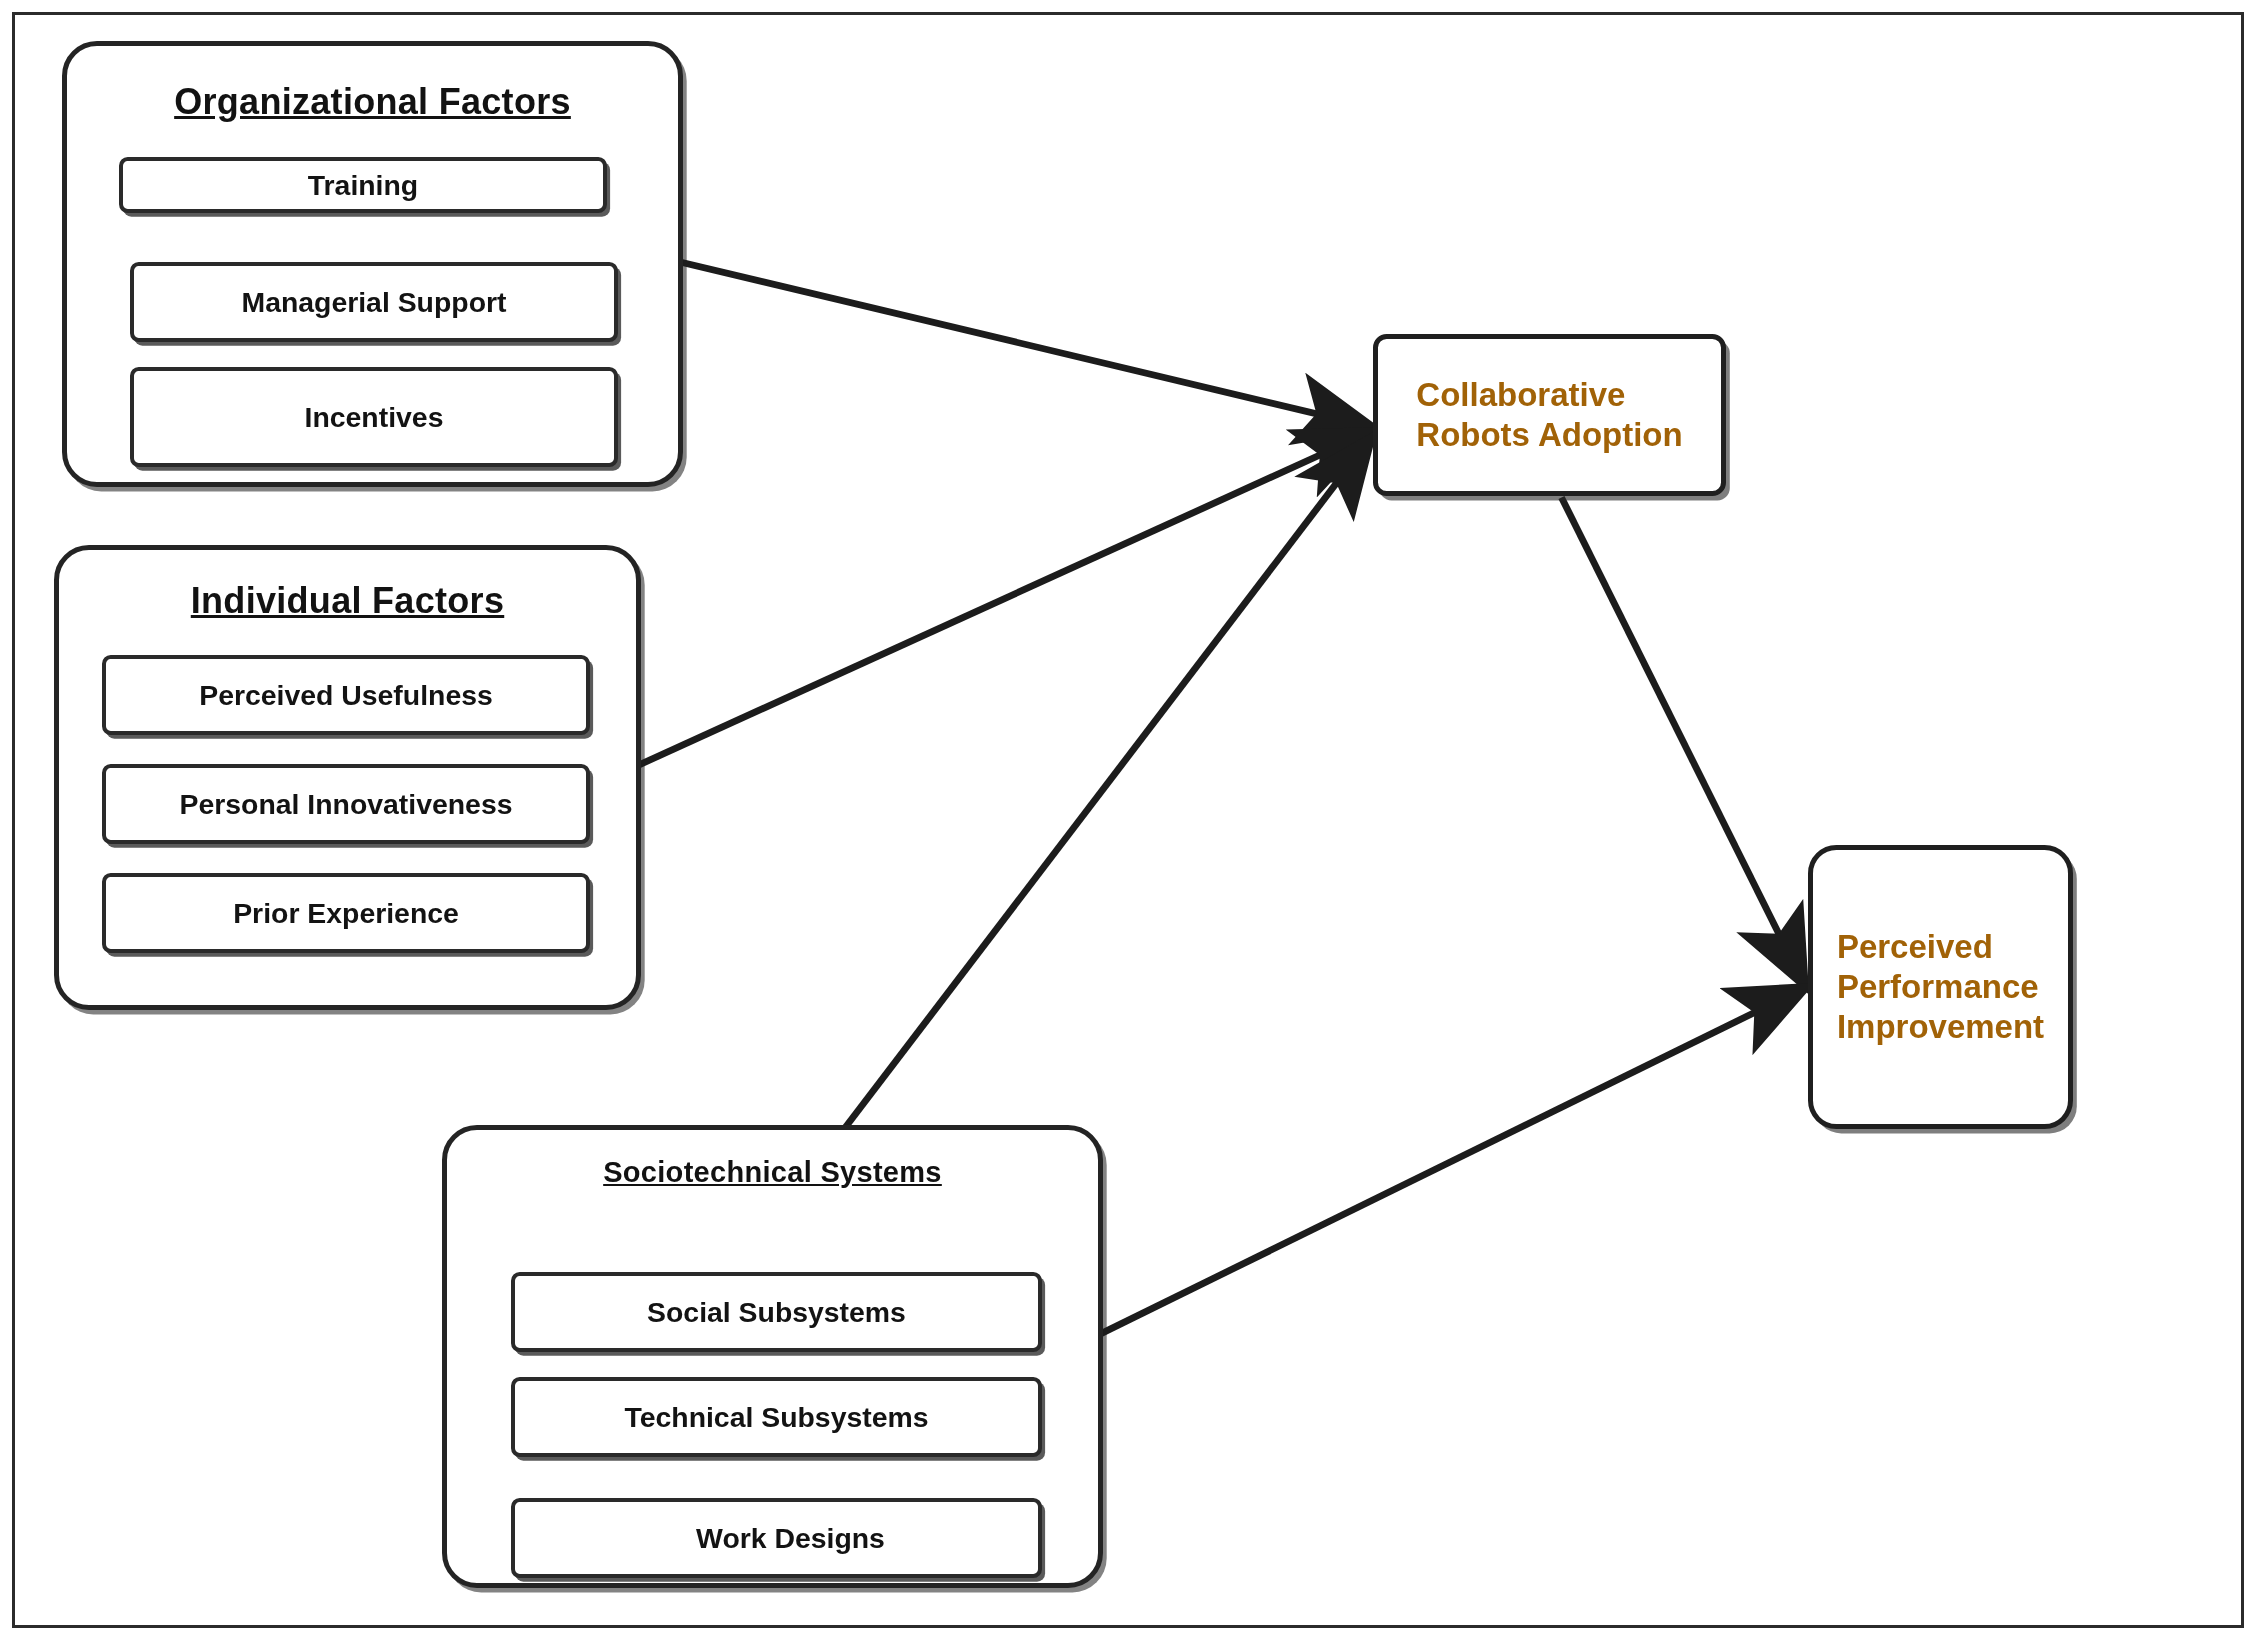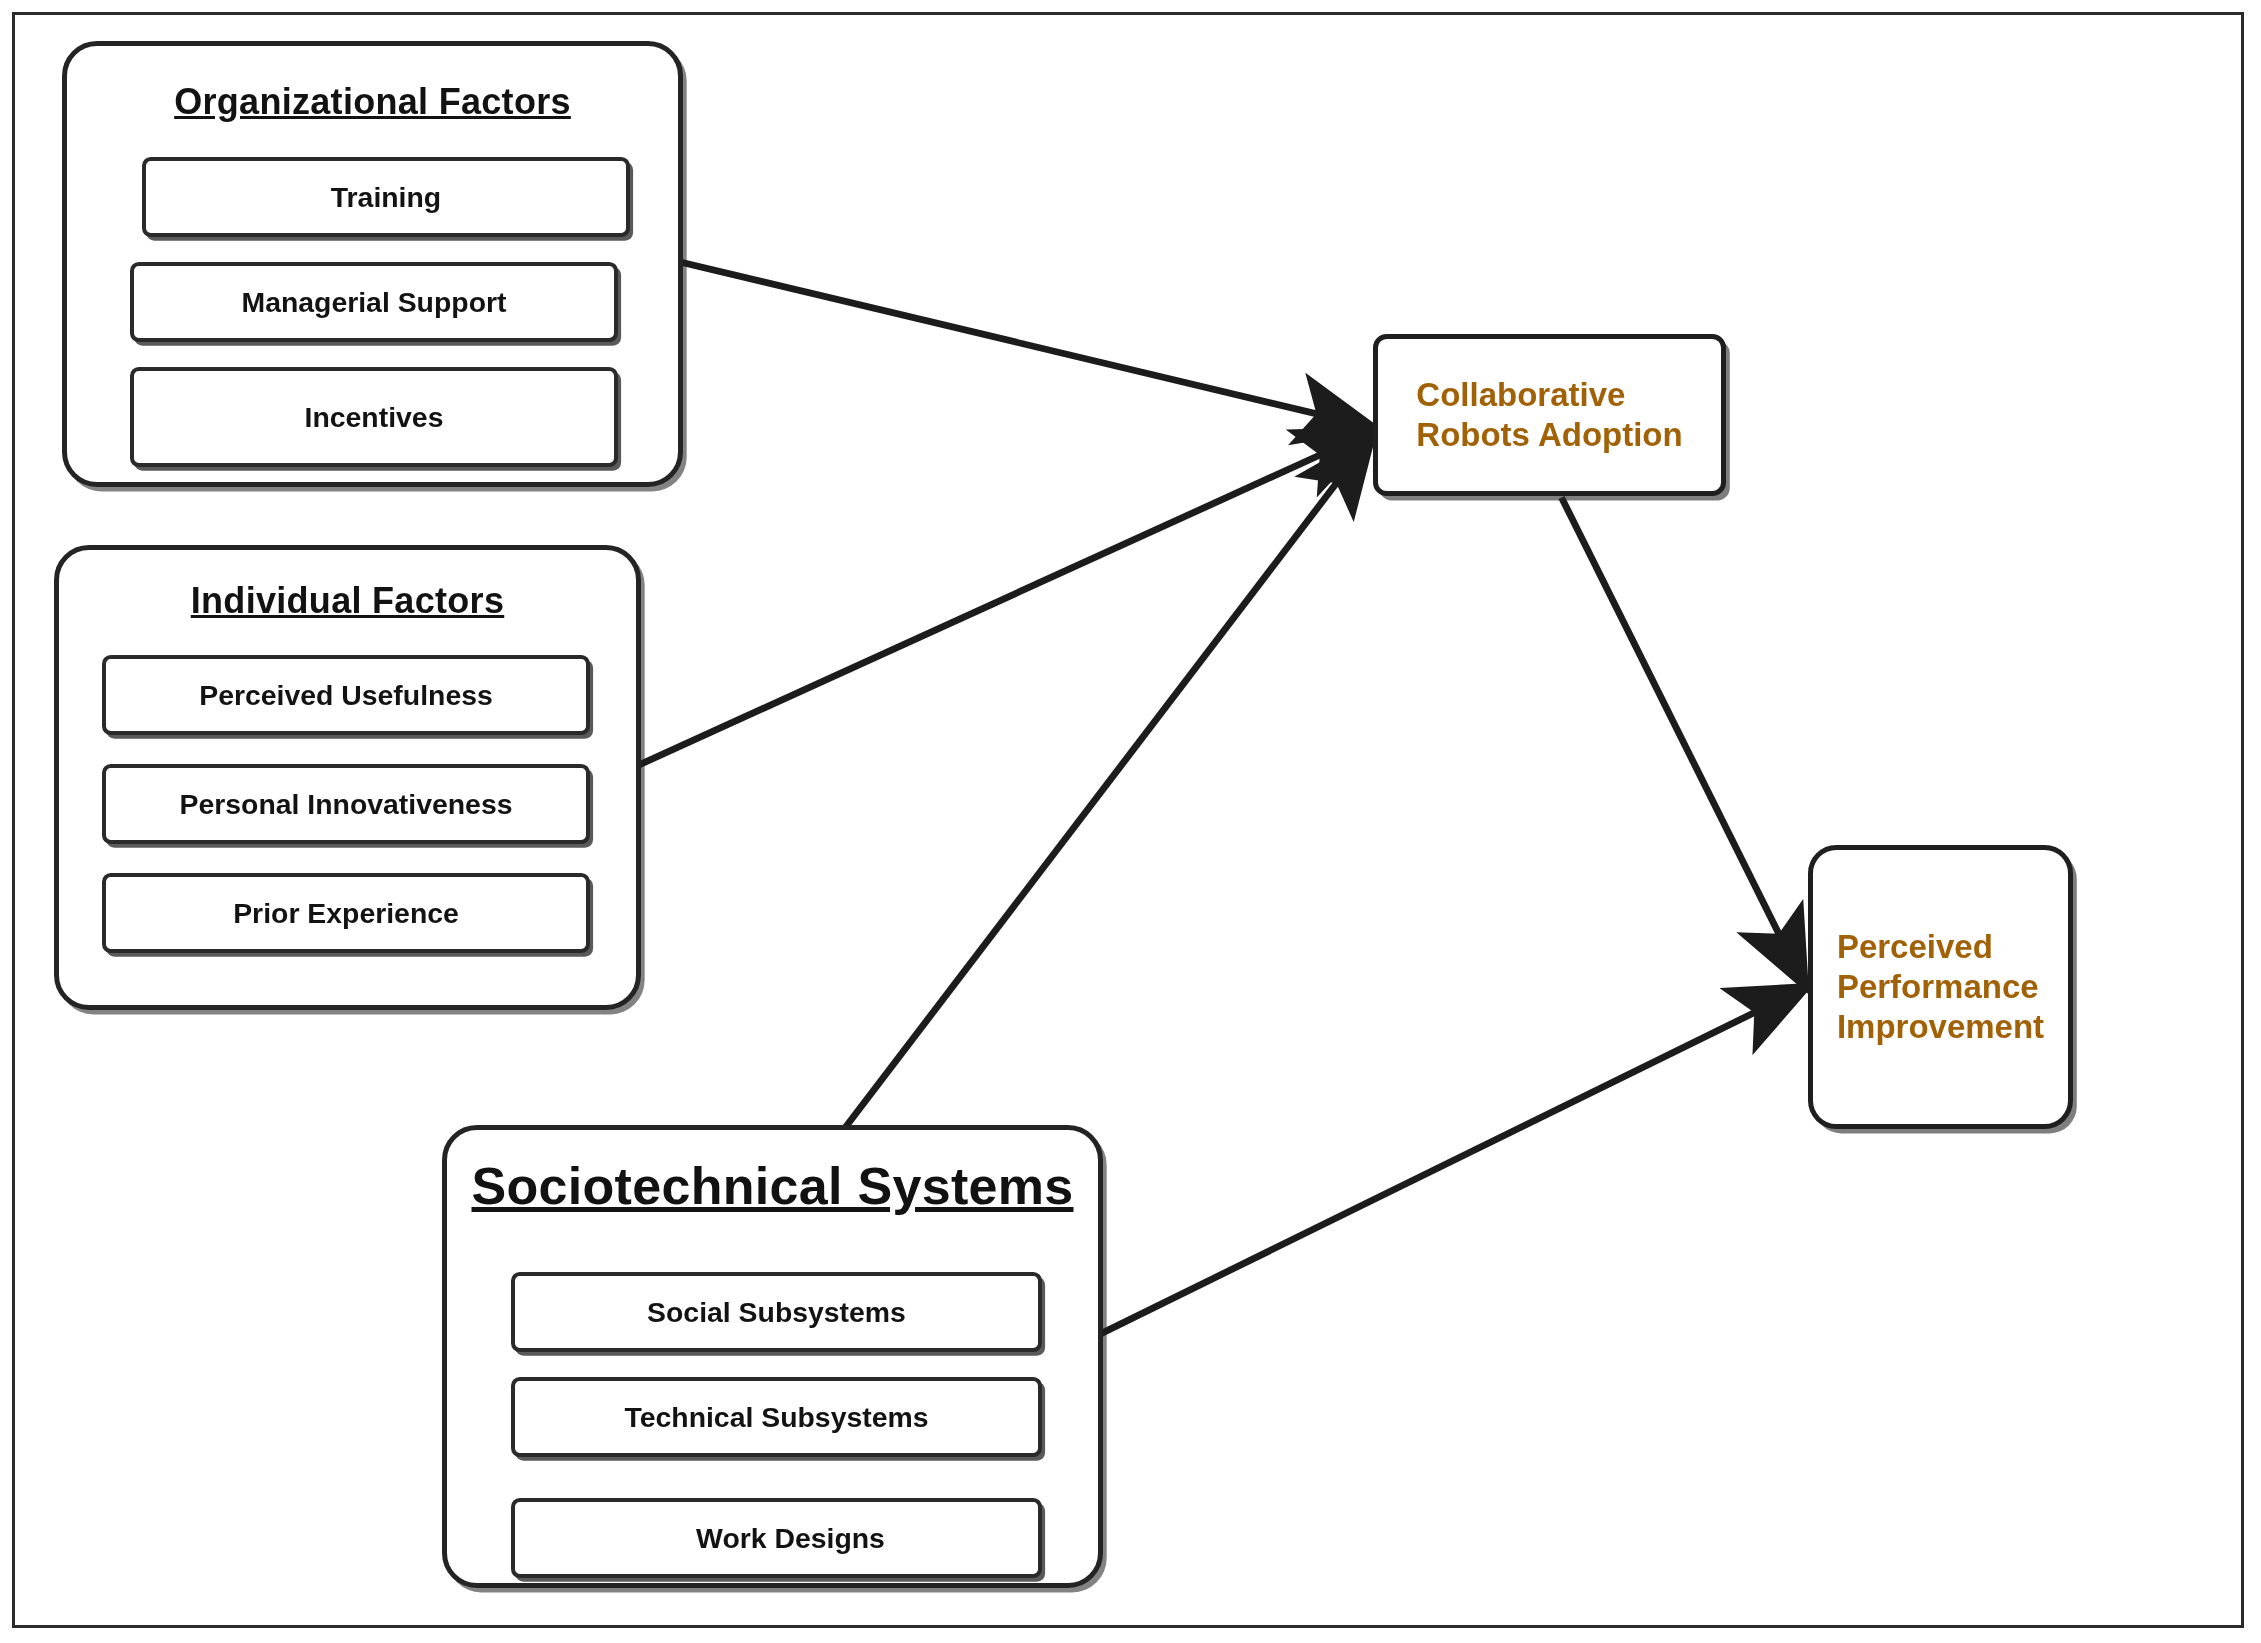--- a/index.html
+++ b/index.html
@@ -77,21 +77,21 @@
     <line x1="1312" y1="1898" x2="2216" y2="712" stroke="#1c1c1c" stroke-width="11" marker-end="url(#ah)"></line>
 
     <line x1="2527" y1="805" x2="2918" y2="1590" stroke="#1c1c1c" stroke-width="11" marker-end="url(#ah)"></line>
 
     <line x1="1762" y1="2168" x2="2918" y2="1600" stroke="#1c1c1c" stroke-width="11" marker-end="url(#ah)"></line>
   </svg>
 
   <div class="group" style="left:62px;top:41px;width:621px;height:446px;">
     <div class="group-title t-group" style="top:35px;">Organizational Factors</div>
 
-    <div class="item t-item" style="left:75px;top:111px;width:488px;height:80px;">
+    <div class="item t-item" style="left:52px;top:111px;width:488px;height:56px;">
       <span>Training</span>
     </div>
 
     <div class="item t-item" style="left:63px;top:216px;width:488px;height:80px;">
       <span>Managerial Support</span>
     </div>
 
     <div class="item t-item" style="left:63px;top:321px;width:488px;height:100px;">
       <span>Incentives</span>
     </div>
@@ -107,21 +107,21 @@
     <div class="item t-item" style="left:43px;top:214px;width:488px;height:80px;">
       <span>Personal Innovativeness</span>
     </div>
 
     <div class="item t-item" style="left:43px;top:323px;width:488px;height:80px;">
       <span>Prior Experience</span>
     </div>
   </div>
 
   <div class="group" style="left:442px;top:1125px;width:661px;height:463px;">
-    <div class="group-title t-group" style="top:26px;font-size:52px;">Sociotechnical Systems</div>
+    <div class="group-title t-group" style="top:26px;font-size:29px;">Sociotechnical Systems</div>
 
     <div class="item t-item" style="left:64px;top:142px;width:531px;height:80px;">
       <span>Social Subsystems</span>
     </div>
 
     <div class="item t-item" style="left:64px;top:247px;width:531px;height:80px;">
       <span>Technical Subsystems</span>
     </div>
 
     <div class="item t-item" style="left:64px;top:368px;width:531px;height:80px;padding-left:28px;">

